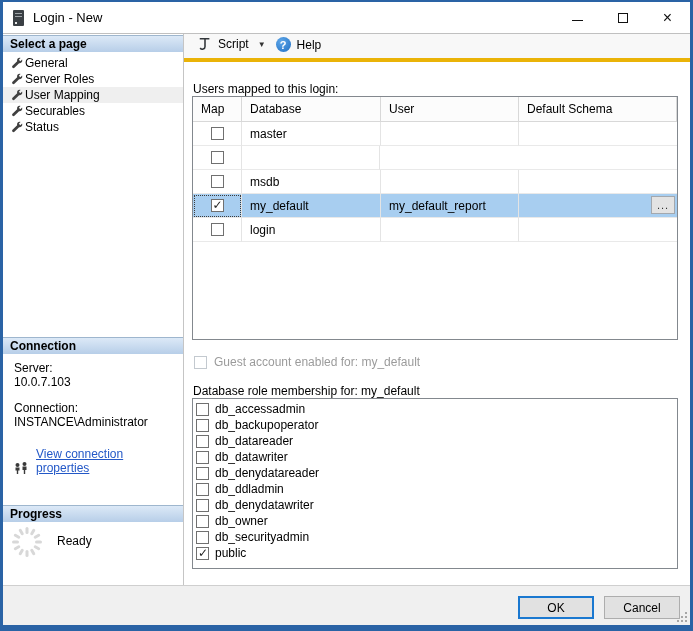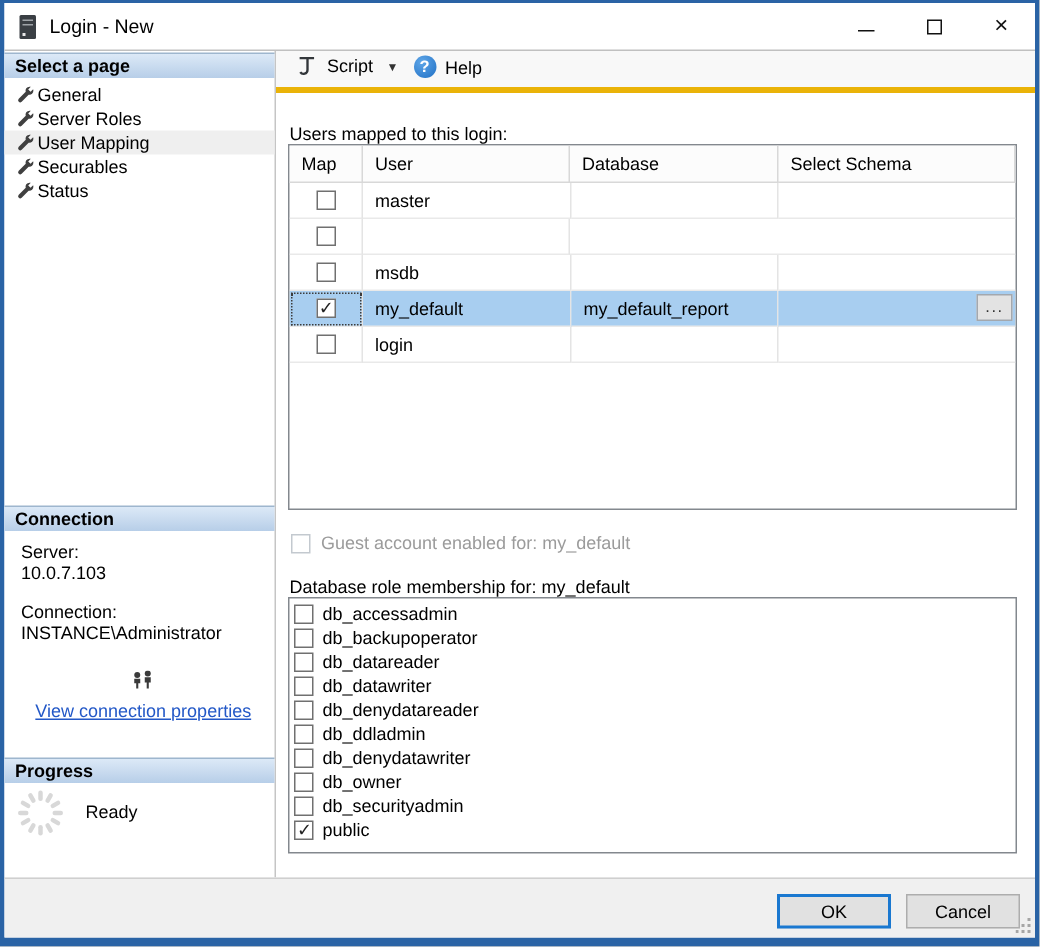--- a/index.html
+++ b/index.html
@@ -24,21 +24,21 @@
   
   .bodyrow{flex:1;display:flex;min-height:0;}
   .sidebar{width:181px;flex:none;border-right:1px solid #C5C5C5;position:relative;background:#fff;}
   .hdr{position:absolute;left:0;right:0;height:17px;background:linear-gradient(#DCE9F7,#B7CEE8);border-top:1px solid #9EB6CE;font-weight:bold;padding:1px 0 0 7px;}
   .page-items{position:absolute;top:21px;left:0;right:0;}
   .page-item{height:16px;display:flex;align-items:center;gap:2px;padding-left:8px;cursor:default;}
   .page-item.selected{background:#EFEFEF;}
   .wrench{flex:none;display:flex;}
   .conn-content{position:absolute;top:327px;left:11px;right:6px;line-height:14px;}
   .conn-block{margin-bottom:12px;}
-  .link-row{display:flex;align-items:center;gap:7px;margin-top:18px;flex-direction:column;}
+  .link-row{display:flex;align-items:flex-end;gap:7px;margin-top:18px;}
   .link{color:#2358C7;text-decoration:underline;cursor:pointer;}
   .prog-content{position:absolute;top:492px;left:8px;display:flex;align-items:flex-start;gap:14px;}
   .ready-label{margin-top:8px;}
   
   .panel{flex:1;position:relative;background:#fff;}
   .toolbar{position:absolute;top:0;left:0;right:0;height:28px;background:#F8F8F8;border-bottom:4px solid #eab308;display:flex;align-items:flex-start;padding-left:9px;}
   .tb-btn{display:flex;align-items:center;gap:6px;padding:3px 5px;cursor:default;}
   .dd-arrow{font-size:8px;color:#333;margin-left:3px;}
   .help-icon{width:15px;height:15px;border-radius:50%;background:radial-gradient(circle at 35% 30%,#5EA6E8,#1F6FC4);color:#fff;font-weight:bold;font-size:11px;display:flex;align-items:center;justify-content:center;flex:none;}
   .users-label{position:absolute;top:48px;left:9px;}
@@ -201,23 +201,23 @@
           <span class="help-icon">?</span>
           <span>Help</span>
         </div>
       </div>
 
       <div class="users-label">Users mapped to this login:</div>
 
       <div class="grid">
         <div class="grow head">
           <div class="gcell c-map" style="justify-content:flex-start;padding-left:8px;">Map</div>
+          <div class="gcell c-db">Database</div>
           <div class="gcell c-user">User</div>
-          <div class="gcell c-db">Database</div>
-          <div class="gcell c-schema">Select Schema</div>
+          <div class="gcell c-schema">Default Schema</div>
         </div>
 
         <div class="grow">
           <div class="gcell c-map">
               <span class="cb"></span>
             </div>
           <div class="gcell c-db">master</div>
           <div class="gcell c-user"></div>
           <div class="gcell c-schema"></div>
         </div>

